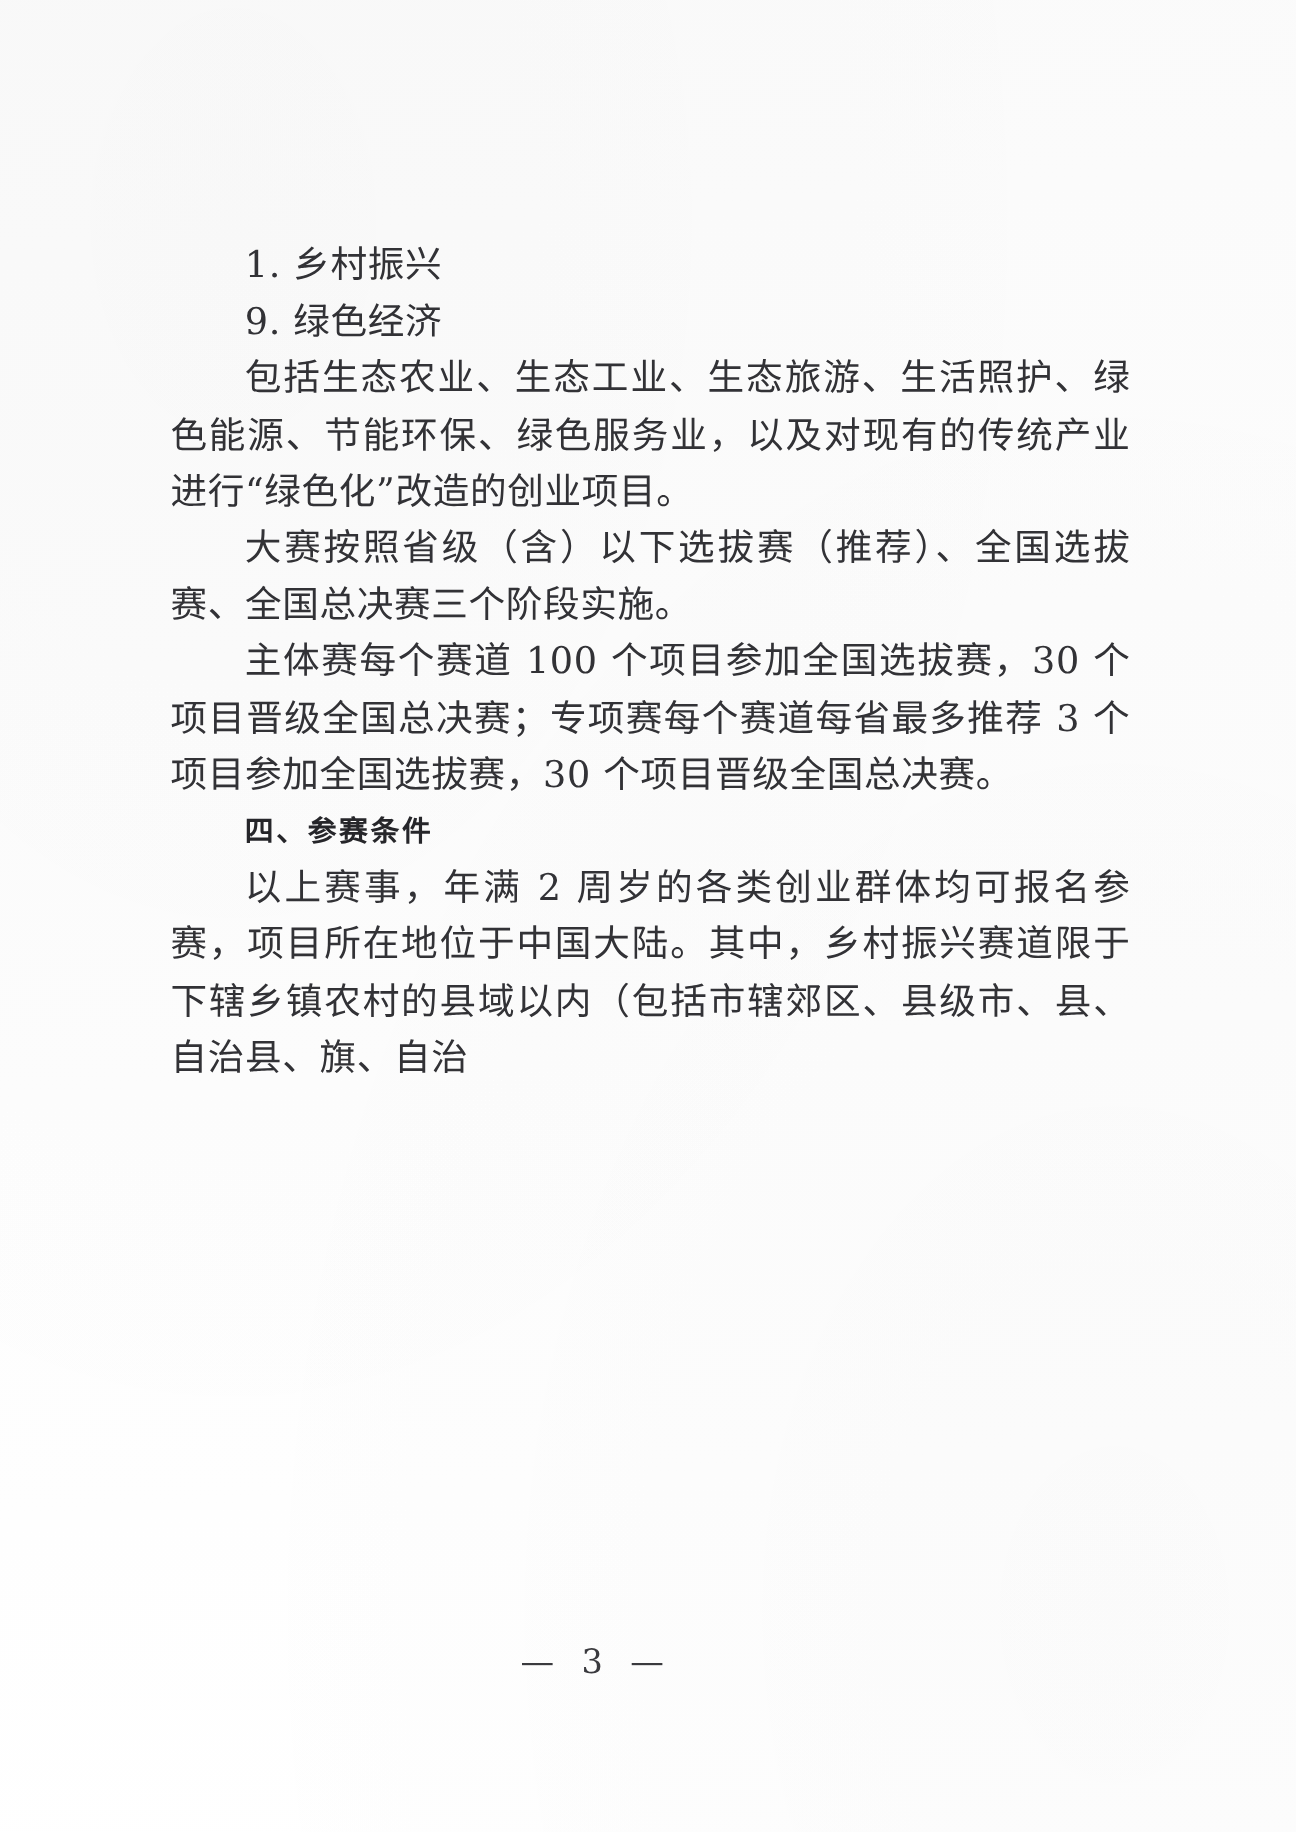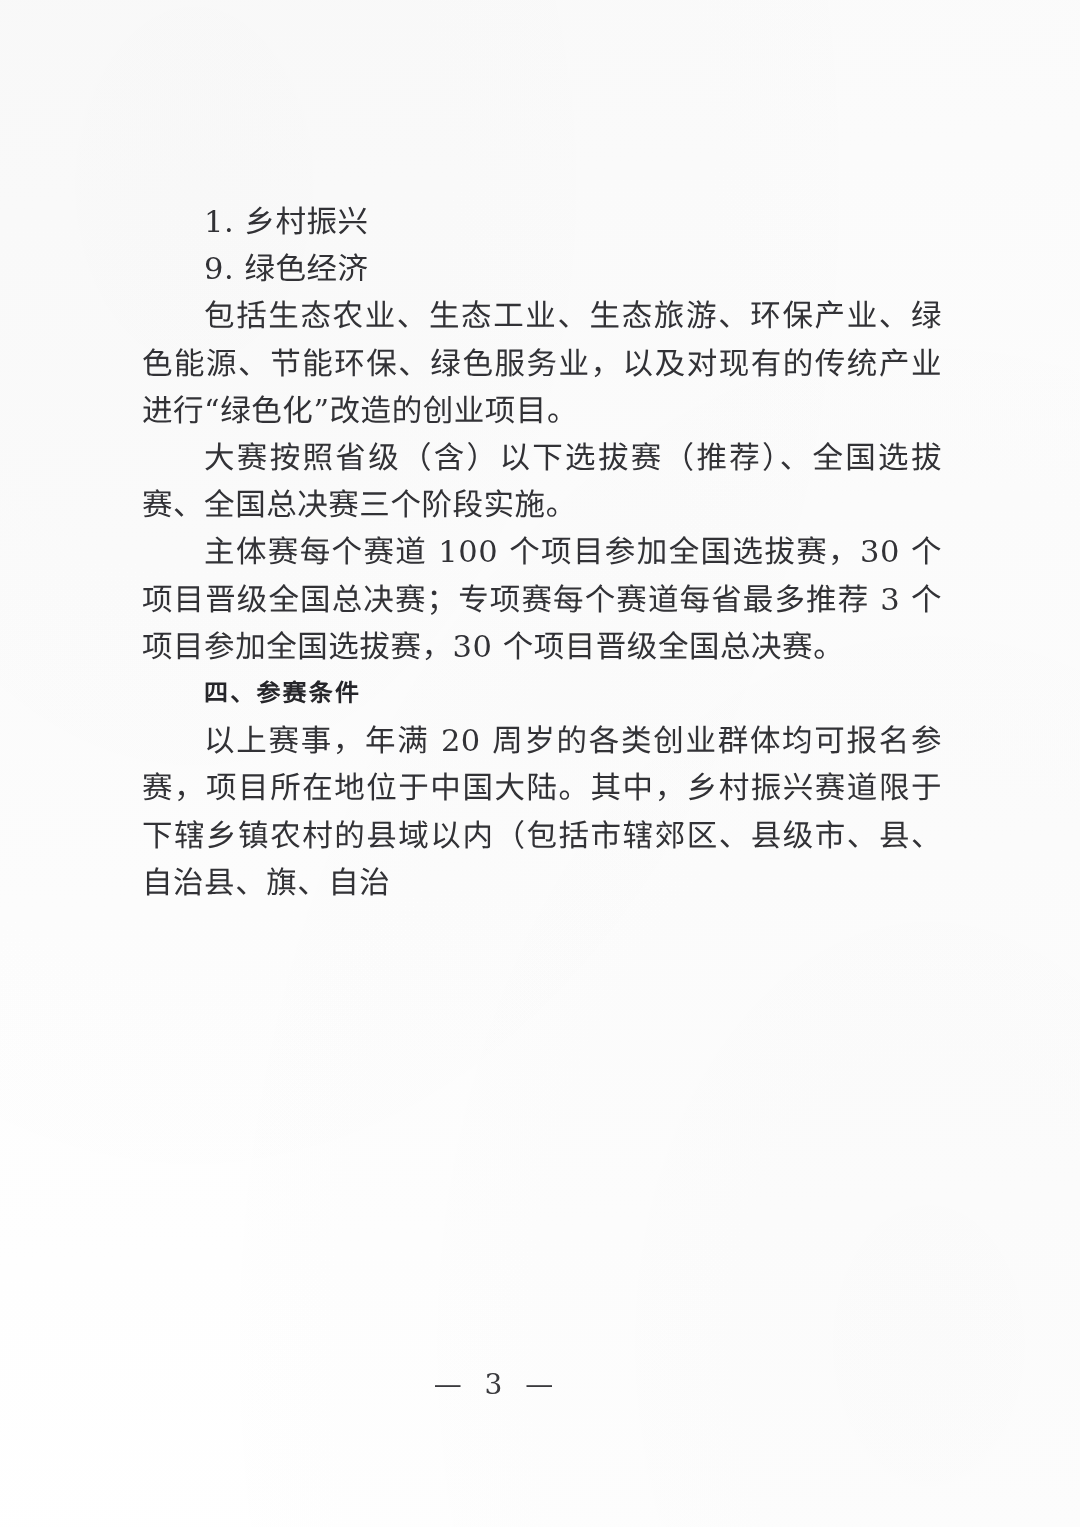--- a/index.html
+++ b/index.html
@@ -111,29 +111,29 @@
 
   <div id="body-block" class="scan">
 
     <p class="para heading-num">1. 乡村振兴</p>
 
 
 
 
     <p class="para heading-num">9. 绿色经济</p>
 
-    <p class="para">包括生态农业、生态工业、生态旅游、环保产业、绿色能源、节能环保、绿色服务业，以及对现有的传统产业进行“绿色化”改造的创业项目。</p>
+    <p class="para">包括生态农业、生态工业、生态旅游、生活照护、绿色能源、节能环保、绿色服务业，以及对现有的传统产业进行“绿色化”改造的创业项目。</p>
 
     <p class="para">大赛按照省级（含）以下选拔赛（推荐）、全国选拔赛、全国总决赛三个阶段实施。</p>
 
     <p class="para">主体赛每个赛道 100 个项目参加全国选拔赛，30 个项目晋级全国总决赛；专项赛每个赛道每省最多推荐 3 个项目参加全国选拔赛，30 个项目晋级全国总决赛。</p>
 
     <p class="heading-bold">四、参赛条件</p>
 
-    <p class="para">以上赛事，年满 20 周岁的各类创业群体均可报名参赛，项目所在地位于中国大陆。其中，乡村振兴赛道限于下辖乡镇农村的县域以内（包括市辖郊区、县级市、县、自治县、旗、自治</p>
+    <p class="para">以上赛事，年满 2 周岁的各类创业群体均可报名参赛，项目所在地位于中国大陆。其中，乡村振兴赛道限于下辖乡镇农村的县域以内（包括市辖郊区、县级市、县、自治县、旗、自治</p>
 
   </div>
 
   <div id="footer">
     <span class="pageno">— 3 —</span>
   </div>
 
 </div>
 
 </body></html>

